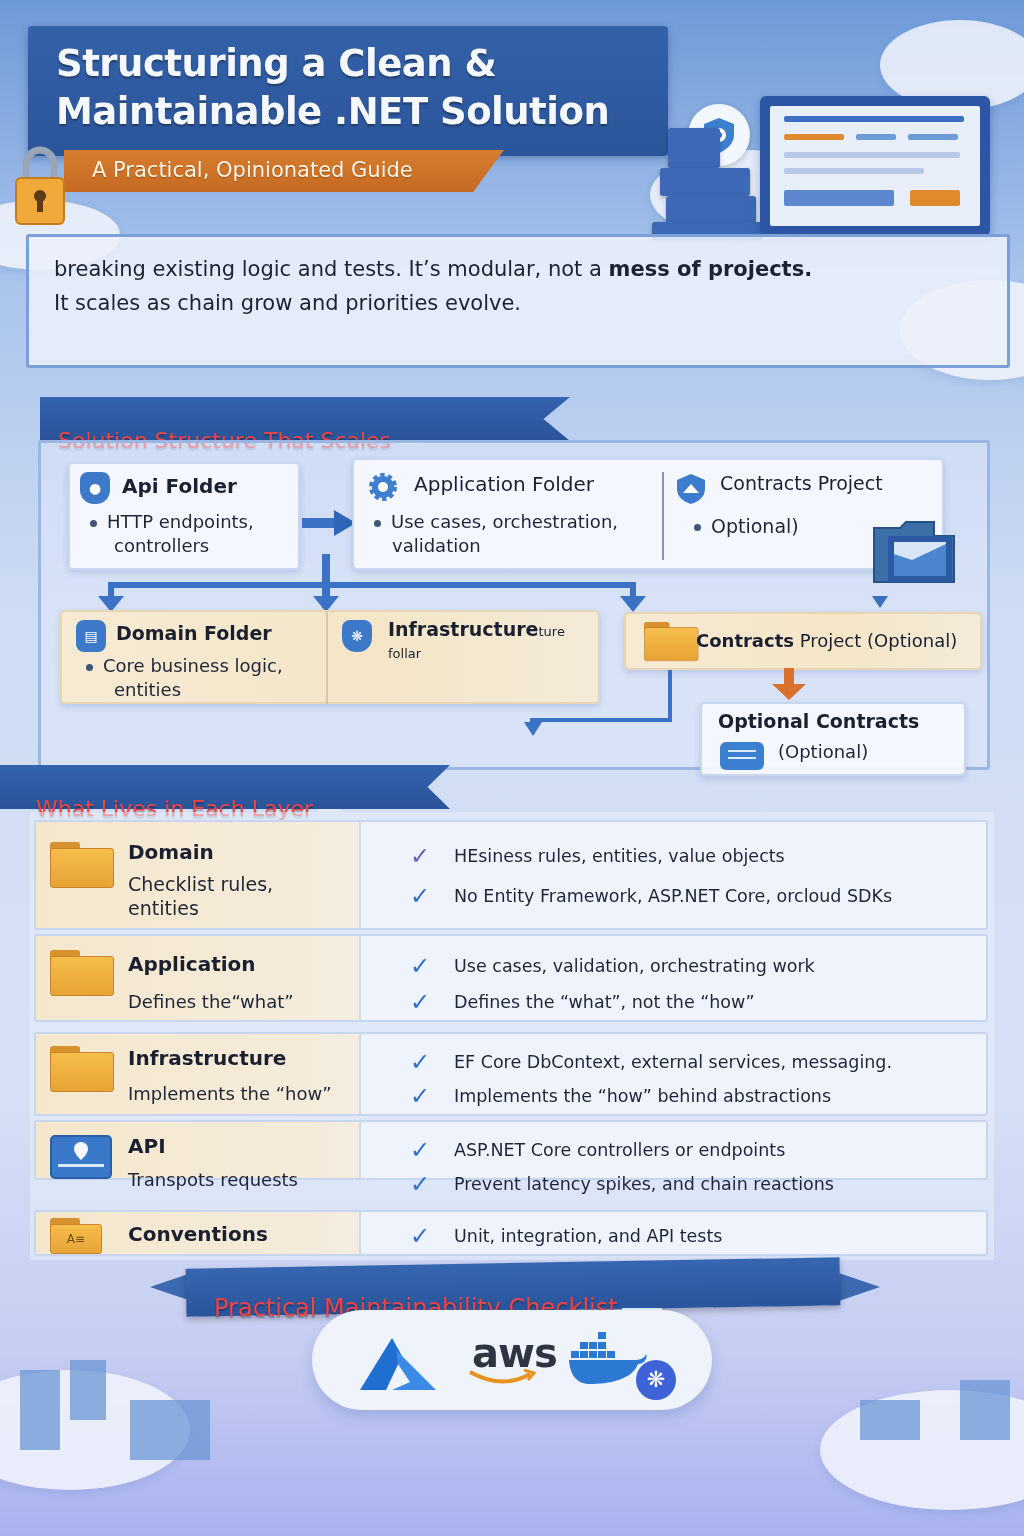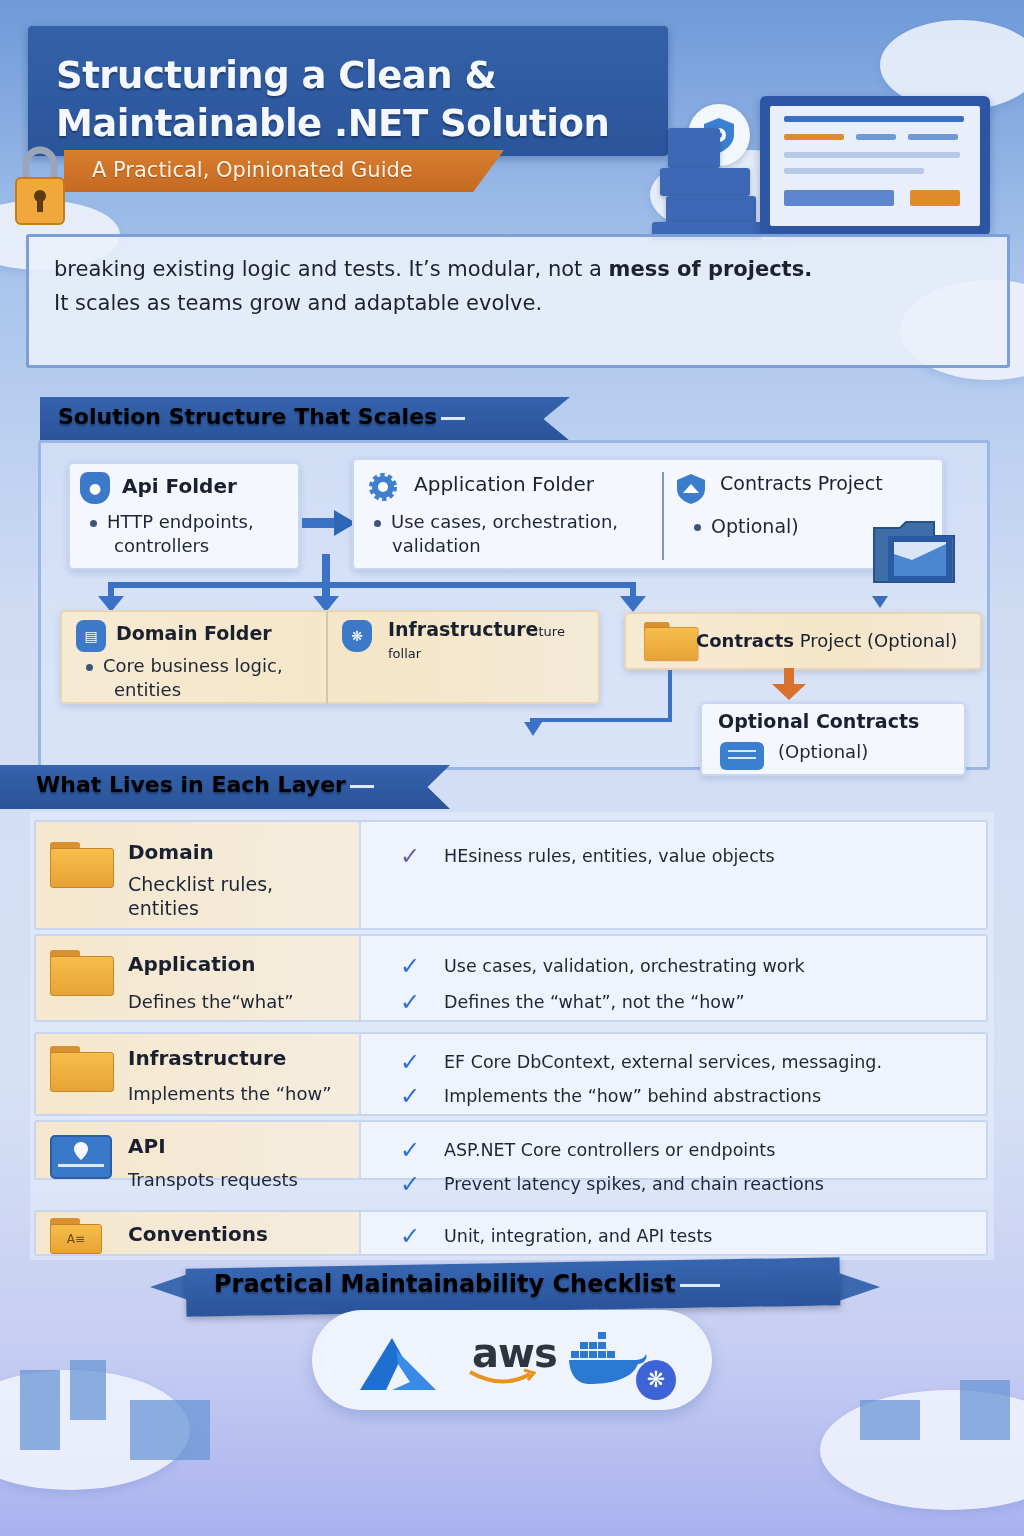--- a/index.html
+++ b/index.html
@@ -16,21 +16,21 @@
   .cloud { position: absolute; background: #f3f6fd; border-radius: 50%; opacity: .85; box-shadow: 0 4px 10px rgba(60,100,170,.18); }
 
   
   .title-banner {
     left: 28px; top: 26px; width: 640px; height: 130px;
     background: linear-gradient(180deg, #3461a8 0%, #2b559b 100%);
     border-radius: 4px;
     box-shadow: 0 3px 8px rgba(20,50,110,.35);
   }
   .title-text {
-    left: 56px; top: 52px; width: 620px;
+    left: 56px; top: 40px; width: 620px;
     font-family: "DejaVu Sans", sans-serif; font-weight: bold;
     font-size: 37px; line-height: 48px; color: #f4f7fb;
     text-shadow: 0 2px 2px rgba(0,0,0,.35);
     letter-spacing: -0.5px;
   }
   .subtitle-ribbon {
     left: 64px; top: 150px; width: 440px; height: 42px;
     background: linear-gradient(180deg, #d77d2e, #c56a22);
     clip-path: polygon(0 0, 100% 0, 93% 100%, 0 100%);
     box-shadow: 0 2px 4px rgba(0,0,0,.25);
@@ -68,22 +68,23 @@
   .intro-text b { font-weight: bold; }
 
   
   .ribbon {
     position: absolute; height: 44px;
     background: linear-gradient(180deg, #3563ad, #2a5399);
     clip-path: polygon(0 0, 100% 0, 95% 50%, 100% 100%, 0 100%);
     box-shadow: 0 3px 6px rgba(0,0,0,.25);
   }
   .ribbon-text {
-    position: absolute; font-weight: bold; font-size: 22px; color: #000000;
+    position: absolute; font-weight: normal; font-size: 22px; color: #ef4444;
     text-shadow: 0 2px 2px rgba(0,0,0,.35);
+    margin-top: 24px;
   }
   .ribbon-text .dash { display: inline-block; width: 24px; height: 3px; background: #dfe8f7; vertical-align: middle; margin-left: 4px; }
 
   
   .struct-panel {
     left: 38px; top: 440px; width: 952px; height: 330px;
     background: rgba(222,231,249,.55);
     border: 3px solid #9bb6e3; border-radius: 3px;
   }
   .card {
@@ -114,21 +115,21 @@
     border: 2px solid #c8d5ee; border-radius: 3px;
     background: rgba(240,244,252,.92);
   }
   .row-left {
     position: absolute; left: 0; top: 0; bottom: 0; width: 325px;
     background: linear-gradient(90deg, rgba(246,230,200,.9), rgba(245,234,214,.8));
     border-right: 2px solid #cfd9ee;
   }
   .row-name { position: absolute; left: 92px; font-weight: bold; font-size: 20px; color: #1b2030; }
   .row-desc { position: absolute; left: 92px; font-size: 18px; line-height: 24px; color: #1f2536; }
-  .row-check { position: absolute; left: 354px; font-size: 17.5px; color: #1f2536; white-space: nowrap; }
+  .row-check { position: absolute; left: 364px; font-size: 17.5px; color: #1f2536; white-space: nowrap; }
   .check {
     display: inline-block; color: #2f6fcf; font-weight: bold; font-size: 24px;
     width: 40px; margin-right: 14px; text-align: center; vertical-align: -2px;
   }
   .check.alt { color: #6a5fb5; }
   .folder {
     position: absolute; left: 14px; width: 64px; height: 46px;
   }
   .folder .back { position: absolute; left: 0; top: 0; width: 30px; height: 12px; background: #d9902e; border-radius: 3px 3px 0 0; }
   .folder .body { position: absolute; left: 0; top: 6px; width: 64px; height: 40px; background: linear-gradient(180deg, #f6be4c, #e7a335); border-radius: 3px; border: 1px solid #c98426; }
@@ -195,21 +196,21 @@
     <div class="mline" style="left:14px;top:46px;width:176px;background:#b8c8e6;"></div>
     <div class="mline" style="left:14px;top:62px;width:140px;background:#b8c8e6;"></div>
     <div class="mline" style="left:14px;top:84px;width:110px;height:16px;background:#5c87cf;"></div>
     <div class="mline" style="left:140px;top:84px;width:50px;height:16px;background:#e08a2e;"></div>
   </div>
 </div>
 
 <div class="abs intro-panel"></div>
 <div class="abs intro-text">
   <div><span>breaking existing logic and tests. It’s modular, not a </span><b>mess of projects.</b></div>
-  <div>It scales as teams grow and adaptable evolve.</div>
+  <div>It scales as chain grow and priorities evolve.</div>
 </div>
 
 <div class="ribbon" style="left:40px;top:397px;width:530px;"></div>
 <div class="ribbon-text" style="left:58px;top:404px;"><span>Solution Structure That Scales</span><span class="dash"></span></div>
 
 <div class="abs struct-panel"></div>
 
 <div class="card" style="left:68px;top:462px;width:232px;height:108px;">
   <div class="icon-shield" style="left:10px;top:8px;">●</div>
   <div class="card-title bold" style="left:52px;top:10px;font-size:20px;">Api Folder</div>
@@ -294,20 +295,21 @@
   <div class="folder" style="top:20px;">
       <div class="back"></div>
       <div class="body"></div>
     </div>
   <div class="row-name" style="top:18px;">Domain</div>
   <div class="row-desc" style="top:50px;font-size:19px;">
       <div>Checklist rules,</div>
       <div>entities</div>
     </div>
   <div class="row-check" style="top:20px;"><span class="check alt">✓</span><span>HEsiness rules, entities,  value objects</span></div>
+  <div class="row-check" style="top:60px;"><span class="check">✓</span><span>No Entity Framework, ASP.NET Core, orcloud SDKs</span></div>
 </div>
 
 <div class="row" style="top:934px;height:88px;">
   <div class="row-left"></div>
   <div class="folder" style="top:14px;">
       <div class="back"></div>
       <div class="body"></div>
     </div>
   <div class="row-name" style="top:16px;">Application</div>
   <div class="row-desc" style="top:54px;">Defines the“what”</div>

